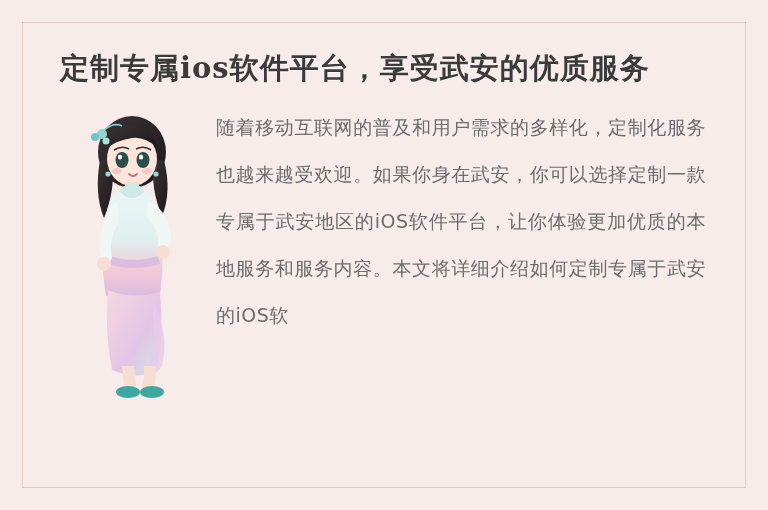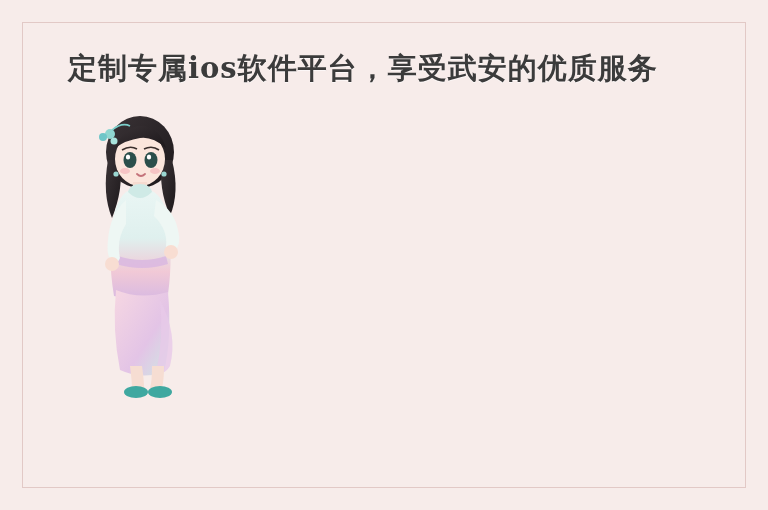--- a/index.html
+++ b/index.html
@@ -12,21 +12,21 @@
     background: #f7ecea;
     font-family: "Liberation Sans", sans-serif;
     overflow: hidden;
   }
   .page {
     position: relative;
     width: 768px;
     height: 510px;
     background: #f7ecea;
     box-sizing: border-box;
-    padding: 22px 34px;
+    padding: 22px 26px;
   }
   .inner-frame {
     position: absolute;
     left: 22px;
     top: 22px;
     right: 22px;
     bottom: 22px;
     border: 1px solid #e2c9c6;
     box-sizing: border-box;
   }
@@ -160,16 +160,17 @@
           <circle cx="107" cy="148" r="7" fill="#f8ddd2"></circle>
 
           <path d="M66 262 q2 16 2 22 l12 0 q0 -8 -2 -22 z" fill="#f6ddd2"></path>
           <path d="M88 262 q0 16 -2 22 l12 0 q2 -8 2 -22 z" fill="#f6ddd2"></path>
 
           <ellipse cx="72" cy="288" rx="12" ry="6" fill="#3fa8a0"></ellipse>
           <ellipse cx="96" cy="288" rx="12" ry="6" fill="#3fa8a0"></ellipse>
         </svg>
       </div>
 
+      <p class="paragraph">随着移动互联网的普及和用户需求的多样化，定制化服务也越来越受欢迎。如果你身在武安，你可以选择定制一款专属于武安地区的iOS软件平台，让你体验更加优质的本地服务和服务内容。本文将详细介绍如何定制专属于武安的iOS软</p>
 
     </div>
   </div>
 </div>
 
 </body></html>

